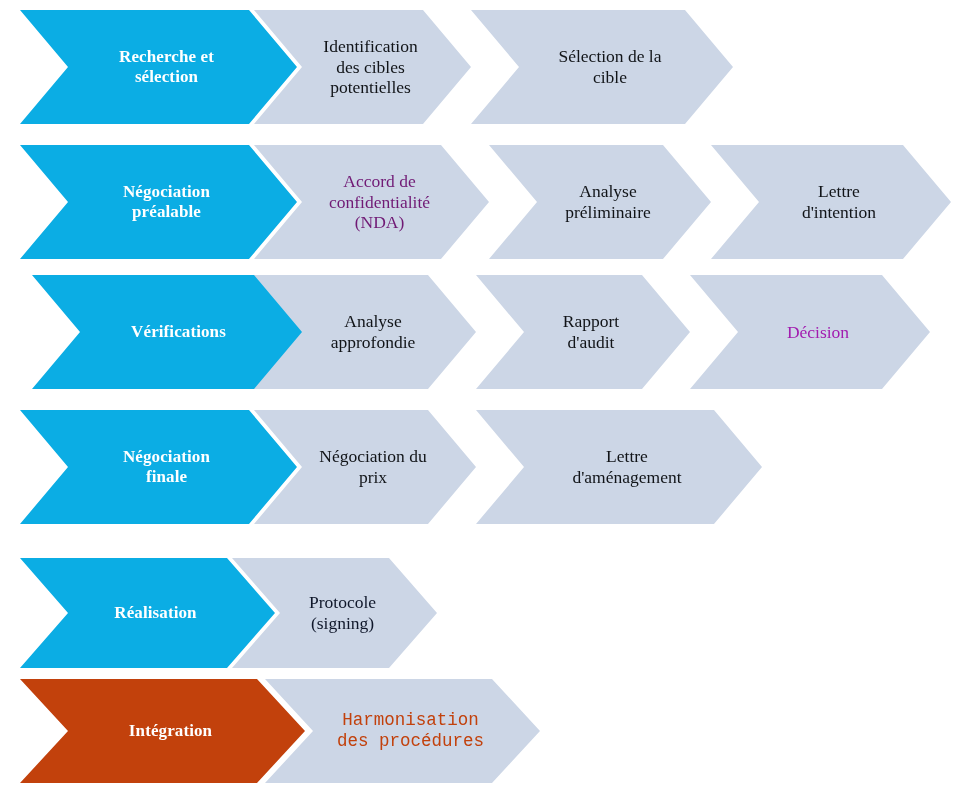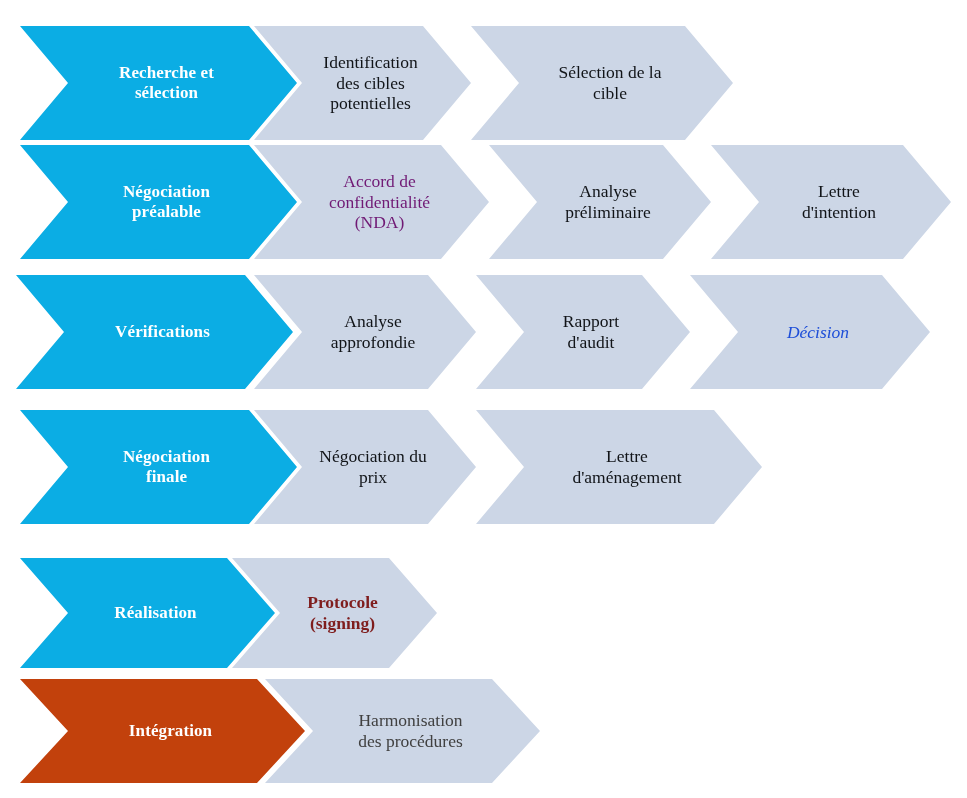--- a/index.html
+++ b/index.html
@@ -60,21 +60,21 @@
     font-size: 17.5px;
     padding-left: 34px;
     padding-right: 18px;
   }
 </style>
 </head>
 <body style="background: rgb(255, 255, 255);">
 
 <div id="diagram">
 
-  <div class="row" style="top:26px;height:131px;">
+  <div class="row" style="top:10px;height:131px;">
     <div class="chev chev-primary" style="left: 20px; width: 277px; height: 114px; background: rgb(11, 173, 228);">
       <span class="chev-label" style="color: rgb(255, 255, 255);"><span>Recherche et</span><br><span>sélection</span></span>
     </div>
     <div class="chev chev-secondary" style="left: 254px; width: 217px; height: 114px; background: rgb(204, 214, 230);">
       <span class="chev-label" style="color: rgb(17, 20, 24);"><span>Identification</span><br><span>des cibles</span><br><span>potentielles</span></span>
     </div>
     <div class="chev chev-secondary" style="left: 471px; width: 262px; height: 114px; background: rgb(204, 214, 230);">
       <span class="chev-label" style="color: rgb(17, 20, 24);"><span>Sélection de la</span><br><span>cible</span></span>
     </div>
   </div>
@@ -88,57 +88,57 @@
     </div>
     <div class="chev chev-secondary" style="left: 489px; width: 222px; height: 114px; background: rgb(204, 214, 230);">
       <span class="chev-label" style="color: rgb(17, 20, 24);"><span>Analyse</span><br><span>préliminaire</span></span>
     </div>
     <div class="chev chev-secondary" style="left: 711px; width: 240px; height: 114px; background: rgb(204, 214, 230);">
       <span class="chev-label" style="color: rgb(17, 20, 24);"><span>Lettre</span><br><span>d'intention</span></span>
     </div>
   </div>
 
   <div class="row" style="top:275px;height:114px;">
-    <div class="chev chev-primary" style="left: 16px; width: 277px; height: 114px; background: rgb(11, 173, 228);">
+    <div class="chev chev-primary" style="left: 32px; width: 277px; height: 114px; background: rgb(11, 173, 228);">
       <span class="chev-label" style="color: rgb(255, 255, 255);"><span>Vérifications</span></span>
     </div>
     <div class="chev chev-secondary" style="left: 254px; width: 222px; height: 114px; background: rgb(204, 214, 230);">
       <span class="chev-label" style="color: rgb(17, 20, 24);"><span>Analyse</span><br><span>approfondie</span></span>
     </div>
     <div class="chev chev-secondary" style="left: 476px; width: 214px; height: 114px; background: rgb(204, 214, 230);">
       <span class="chev-label" style="color: rgb(17, 20, 24);"><span>Rapport</span><br><span>d'audit</span></span>
     </div>
     <div class="chev chev-secondary" style="left: 690px; width: 240px; height: 114px; background: rgb(204, 214, 230);">
-      <span class="chev-label" style="color: #1d4ed8; font-style: italic;"><span>Décision</span></span>
+      <span class="chev-label" style="color: #a21caf;"><span>Décision</span></span>
     </div>
   </div>
 
   <div class="row" style="top:410px;height:114px;">
     <div class="chev chev-primary" style="left: 20px; width: 277px; height: 114px; background: rgb(11, 173, 228);">
       <span class="chev-label" style="color: rgb(255, 255, 255);"><span>Négociation</span><br><span>finale</span></span>
     </div>
     <div class="chev chev-secondary" style="left: 254px; width: 222px; height: 114px; background: rgb(204, 214, 230);">
       <span class="chev-label" style="color: rgb(17, 20, 24);"><span>Négociation du</span><br><span>prix</span></span>
     </div>
     <div class="chev chev-secondary" style="left: 476px; width: 286px; height: 114px; background: rgb(204, 214, 230);">
       <span class="chev-label" style="color: rgb(17, 20, 24);"><span>Lettre</span><br><span>d'aménagement</span></span>
     </div>
   </div>
 
   <div class="row" style="top:558px;height:110px;">
     <div class="chev chev-primary" style="left: 20px; width: 255px; height: 110px; background: rgb(11, 173, 228);">
       <span class="chev-label" style="color: rgb(255, 255, 255);"><span>Réalisation</span></span>
     </div>
     <div class="chev chev-secondary" style="left: 232px; width: 205px; height: 110px; background: rgb(204, 214, 230);">
-      <span class="chev-label" style="color: #7f1d1d; font-weight: bold;"><span>Protocole</span><br><span>(signing)</span></span>
+      <span class="chev-label" style="color: #0f172a;"><span>Protocole</span><br><span>(signing)</span></span>
     </div>
   </div>
 
   <div class="row" style="top:679px;height:104px;">
     <div class="chev chev-primary" style="left: 20px; width: 285px; height: 104px; background: #c2410c;">
       <span class="chev-label" style="color: rgb(255, 255, 255);"><span>Intégration</span></span>
     </div>
     <div class="chev chev-secondary" style="left: 265px; width: 275px; height: 104px; background: rgb(204, 214, 230);">
-      <span class="chev-label" style="color: #404040;"><span>Harmonisation</span><br><span>des procédures</span></span>
+      <span class="chev-label" style="color: #c2410c; font-family: Liberation Mono, monospace;"><span>Harmonisation</span><br><span>des procédures</span></span>
     </div>
   </div>
 
 </div>
 
 </body></html>

